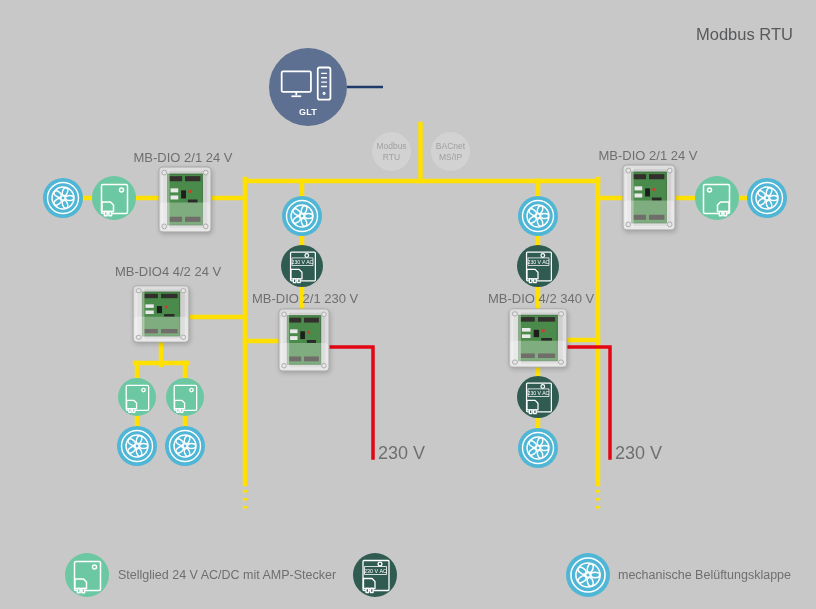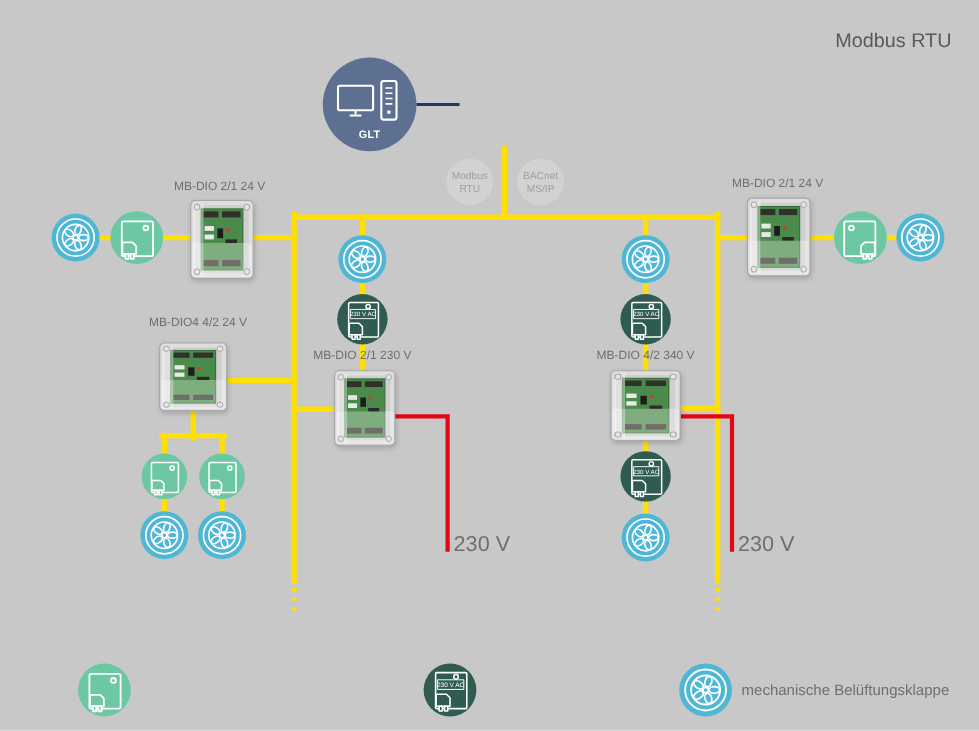--- a/index.html
+++ b/index.html
@@ -25,21 +25,21 @@
   .steuerung{background:var(--control-pink)}
   .bignode .nlabel{position:absolute;bottom:9px;left:0;width:100%;text-align:center;
     font-size:9px;font-weight:bold;color:#fff;letter-spacing:.2px}
   .bignode svg{position:absolute;left:0;top:0;width:100%;height:100%}
   .proto-circle{position:absolute;width:39px;height:39px;border-radius:50%;background:var(--protocol-circle-gray);
     display:flex;align-items:center;justify-content:center;text-align:center;
     font-size:8.5px;line-height:1.2;color:var(--protocol-text-gray)}
   .ic{width:100%;height:100%;display:block}
   .mirror{transform:scaleX(-1)}
   .device-box{position:absolute;filter:drop-shadow(1px 2px 2px rgba(0,0,0,.18))}
-  .dev-label{position:absolute;text-align:center;font-size:10px;color:var(--label-gray);white-space:nowrap}
+  .dev-label{position:absolute;text-align:center;font-size:13px;color:var(--label-gray);white-space:nowrap}
   .volt-label{position:absolute;font-size:18px;color:var(--label-gray);white-space:nowrap}
   .legend-label{position:absolute;top:553px;height:44px;line-height:44px;font-size:12.5px;
     color:var(--label-gray);white-space:nowrap}
   
   .bacnet-logo{position:absolute;left:584px;top:13px;width:108px}
   .bl-member{font-size:5px;font-weight:bold;color:var(--bacnet-green);letter-spacing:.6px;margin-left:26px}
   .bl-main{display:flex;align-items:center;height:22px}
   .ashrae-mark{display:inline-flex;align-items:center;justify-content:center;width:21px;height:13px;
     border-radius:7px/6px;background:var(--bacnet-blue);color:#fff;font-size:4px;font-weight:bold;
     border:1px solid #fff;flex:0 0 auto}
@@ -273,20 +273,21 @@
         <use href="#sym-fan"></use>
       </svg>
   </div>
   <div class="volt-label" style="left:615px;top:443px">230 V</div>
 
   <div class="circle green" style="left:65px;top:553px;width:44px;height:44px">
     <svg class="ic" viewBox="0 0 44 44">
         <use href="#sym-act"></use>
       </svg>
   </div>
+  <div class="legend-label" style="left:118px">Stellglied 24 V AC/DC mit AMP-Stecker</div>
 
   <div class="circle dgreen" style="left:353px;top:553px;width:44px;height:44px">
     <svg class="ic" viewBox="0 0 44 44">
       <use href="#sym-act230"></use>
       <text x="22.5" y="19.5" text-anchor="middle" font-size="5.4" fill="#fff">230 V AC</text>
     </svg>
   </div>
 
   <div class="circle fan" style="left:566px;top:553px;width:44px;height:44px">
     <svg class="ic" viewBox="0 0 40 40">

